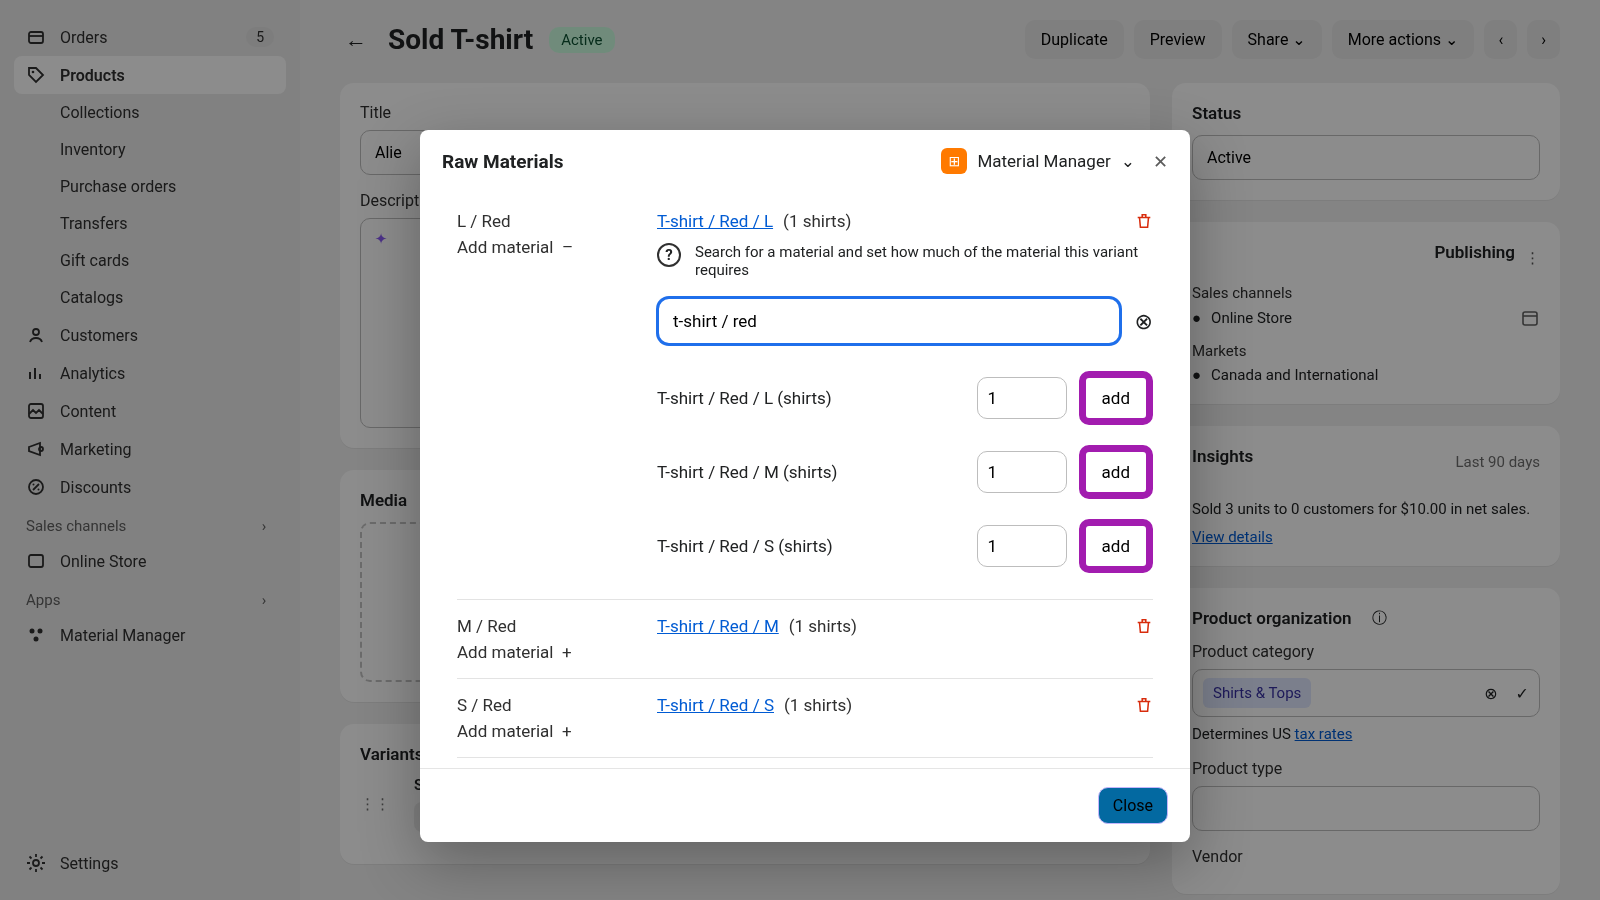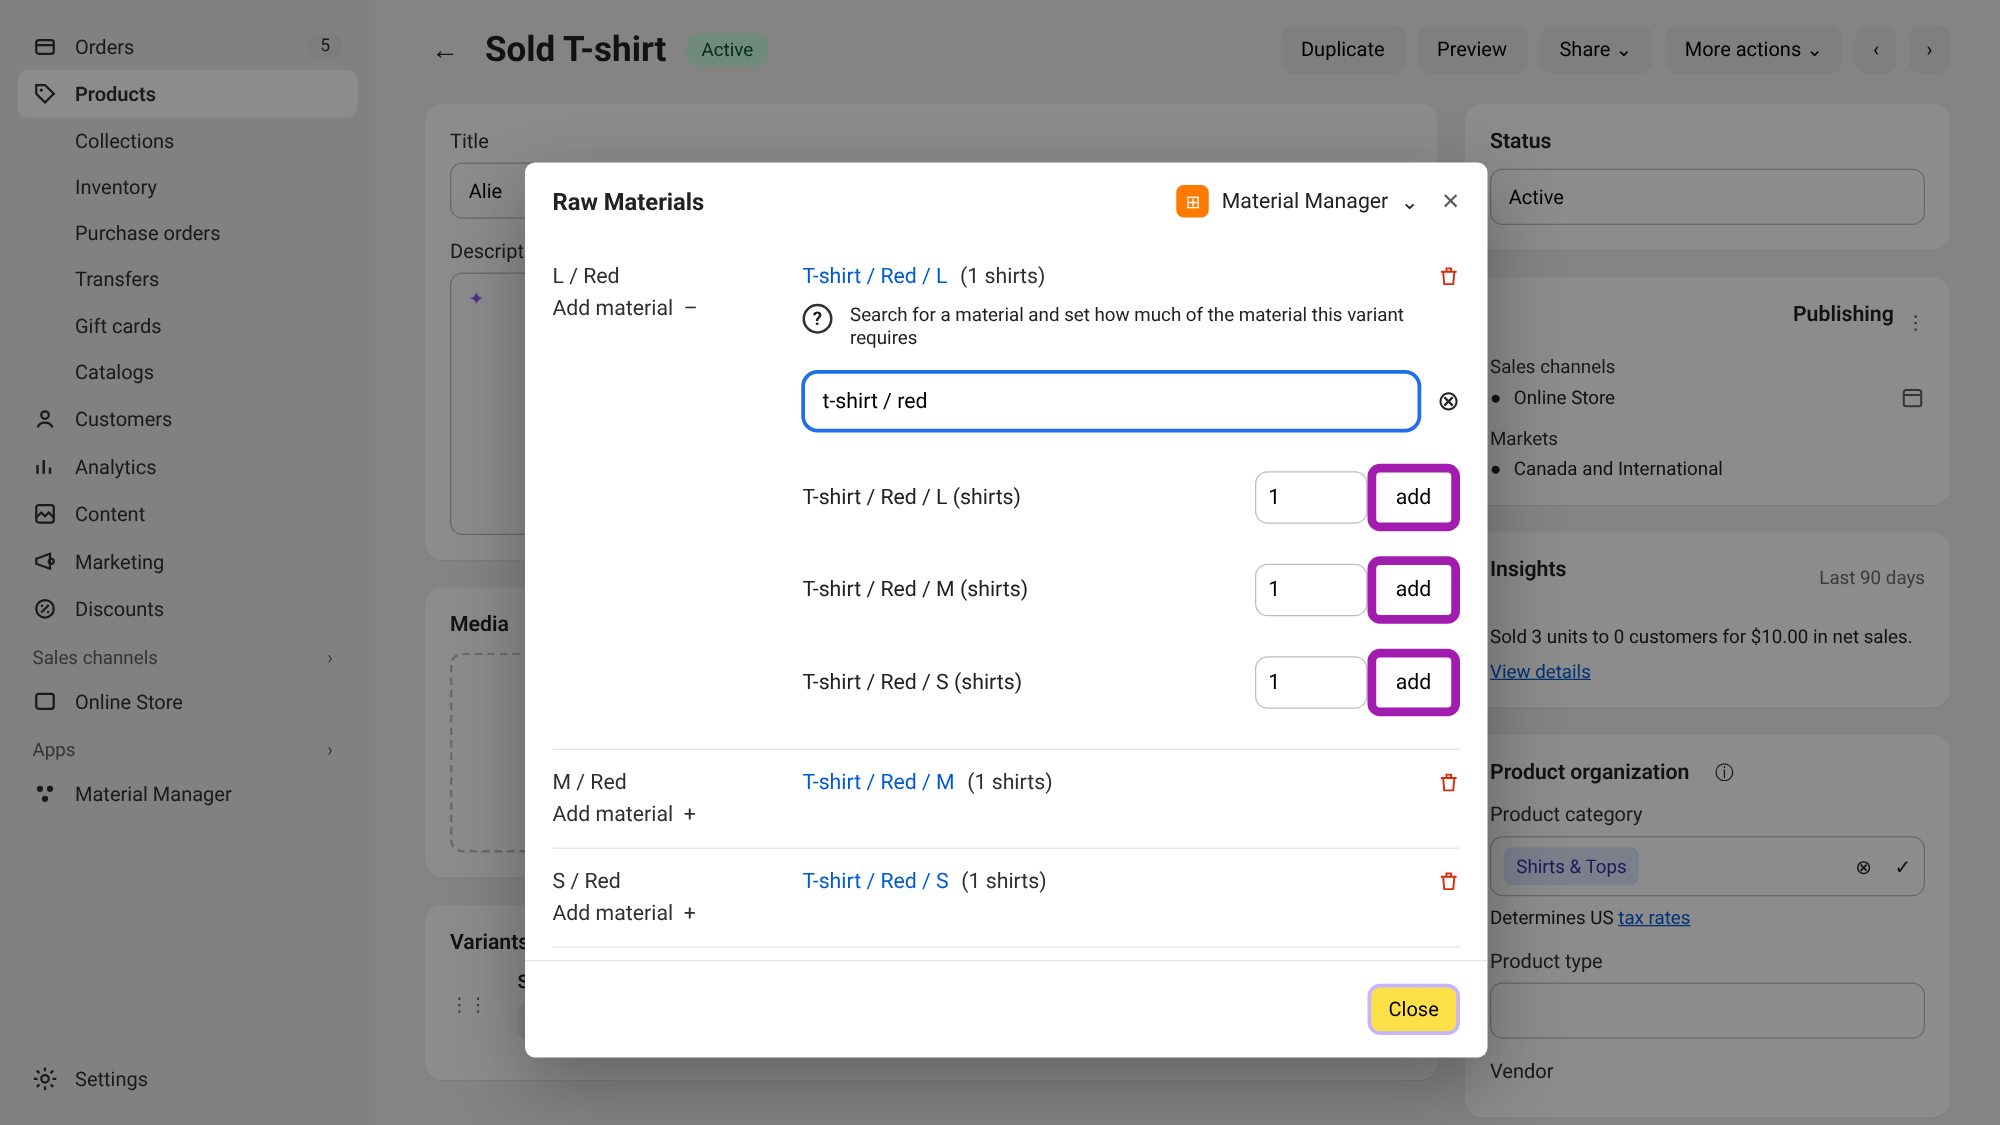--- a/index.html
+++ b/index.html
@@ -28,47 +28,47 @@
 .card h3{font-size:17px;font-weight:600;margin-bottom:12px}
 .field-label{font-size:16px;color:#303030;margin-bottom:8px}
 .input{width:100%;border:1px solid #bdbdbd;border-radius:10px;padding:12px 14px;font-size:16px;background:#fff}
 .select{appearance:none}
 .rte{height:210px;border:1px solid #bdbdbd;border-radius:10px;padding:10px}
 .media-drop{height:160px;border:2px dashed #c4c4c4;border-radius:10px}
 .variants-head{display:flex;align-items:center;justify-content:space-between;margin:12px 0}
 .drag-icon{color:#6d6d6d;margin-right:14px}
 .size-chips{display:flex;gap:10px;margin-top:8px}
 .chip{background:#ededed;border-radius:8px;padding:6px 12px;font-size:15px}
-.btn-outline{background:#fde047;border:3px solid #c4b5fd;padding:8px 14px;border-radius:10px;cursor:pointer;font-size:16px}
+.btn-outline{background:#0369a1;border:1px solid #c4b5fd;padding:8px 14px;border-radius:10px;cursor:pointer;font-size:16px}
 .link{color:#005bd3;text-decoration:underline;cursor:pointer}
 .tag{background:#e0e7ff;color:#3730a3;padding:6px 10px;border-radius:6px;font-size:15px}
 .kebab{cursor:pointer;color:#555}
 .row{display:flex;align-items:center;gap:10px}
 .overlay{position:absolute;inset:0;background:rgba(0,0,0,.45)}
 .modal{position:absolute;left:420px;top:130px;width:770px;background:#fff;border-radius:8px;box-shadow:0 20px 60px rgba(0,0,0,.3);overflow:hidden}
 .modal-header{display:flex;align-items:center;padding:18px 22px 14px;border-bottom:1px solid #fff}
 .modal-title{font-size:19px;font-weight:700}
 .modal-app{margin-left:auto;display:flex;align-items:center;gap:10px;font-size:17px}
 .app-icon{width:26px;height:26px;background:#ff7a00;border-radius:6px;display:flex;align-items:center;justify-content:center;color:#fff;font-size:14px}
 .close-x{margin-left:18px;cursor:pointer;font-size:18px;color:#5c5c5c}
-.modal-body{padding:6px 22px 0}
+.modal-body{padding:6px 37px 0}
 .variant-block{display:flex;border-bottom:1px solid #e3e3e3;padding:16px 0}
 .variant-left{width:200px;font-size:17px;color:#303030}
 .variant-left .add-mat{margin-top:6px;color:#303030;cursor:pointer}
 .variant-right{flex:1}
 .mat-row{display:flex;align-items:center;gap:10px;font-size:17px;margin-bottom:12px}
-.mat-link{color:#005bd3;cursor:pointer}
+.mat-link{color:#005bd3;text-decoration:underline;cursor:pointer}
 .mat-qty{color:#303030}
 .trash{margin-left:auto;color:#d82c0d;cursor:pointer;font-size:18px}
 .help-row{display:flex;gap:14px;align-items:flex-start;margin:4px 0 18px}
 .help-icon{width:24px;height:24px;border:2px solid #303030;border-radius:50%;display:flex;align-items:center;justify-content:center;font-weight:700;flex:none}
 .search-row{display:flex;gap:14px;align-items:center;margin-bottom:16px}
 .search-input{flex:1;border:2px solid #1f6feb;border-radius:12px;padding:12px 14px;font-size:17px;outline:none;box-shadow:0 0 0 1px #1f6feb}
 .clear-icon{font-size:22px;cursor:pointer}
-.result-row{display:flex;align-items:center;gap:0;padding:10px 0;font-size:17px}
+.result-row{display:flex;align-items:center;gap:12px;padding:10px 0;font-size:17px}
 .result-row .qty{width:90px;border:1px solid #bdbdbd;border-radius:10px;padding:10px;font-size:17px;margin-left:auto}
 .result-row .add-btn{border:7px solid #a21caf;background:#fff;border-radius:10px;padding:10px 16px;font-size:17px;cursor:pointer}
 .modal-footer{display:flex;justify-content:flex-end;padding:18px 22px;border-top:1px solid #e5e5e5;margin-top:10px}
 svg{display:block}
 </style>
 </head>
 <body>
 
 <div class="app">
 

